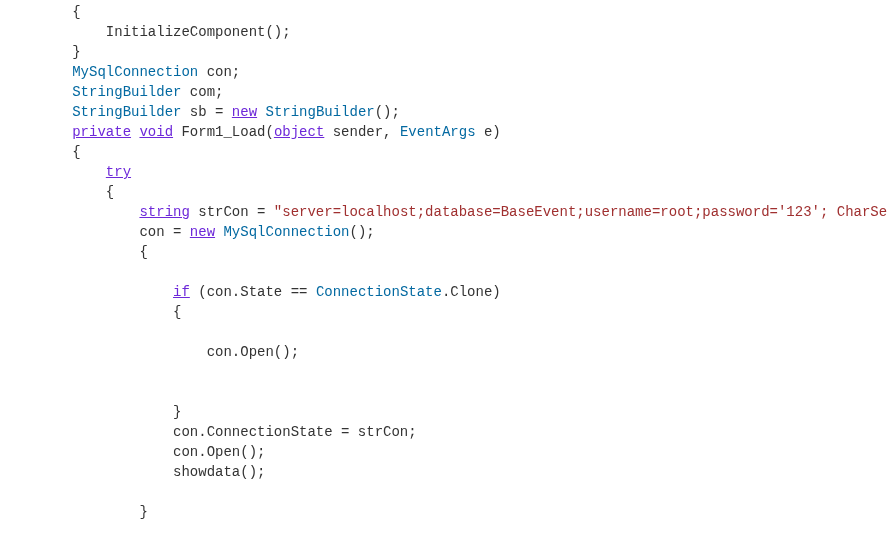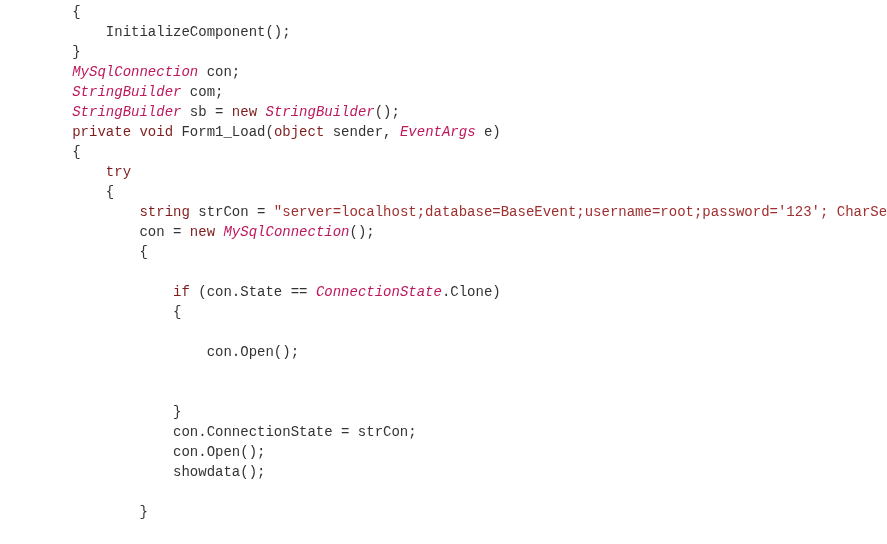--- a/index.html
+++ b/index.html
@@ -15,22 +15,22 @@
     overflow: hidden;
   }
   pre.code {
     margin: 0;
     padding: 2px 0 0 5px;
     font-family: inherit;
     font-size: inherit;
     line-height: inherit;
     white-space: pre;
   }
-  .kw { color: #7f1d1d; }        
-  .typ { color: #be185d; font-style: italic; }       
+  .kw { color: #6d28d9; text-decoration: underline; }        
+  .typ { color: #0369a1; }       
   .str { color: #a03030; }       
   .pln { color: #333333; }       
 </style>
 </head>
 <body>
 
 <pre class="code">        <span class="pln">{</span>
             <span class="pln">InitializeComponent();</span>
         <span class="pln">}</span>
         <span class="typ">MySqlConnection</span><span class="pln"> con;</span>

